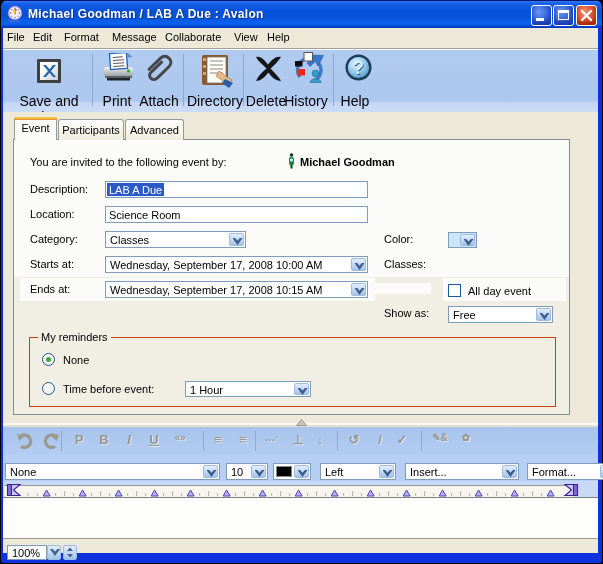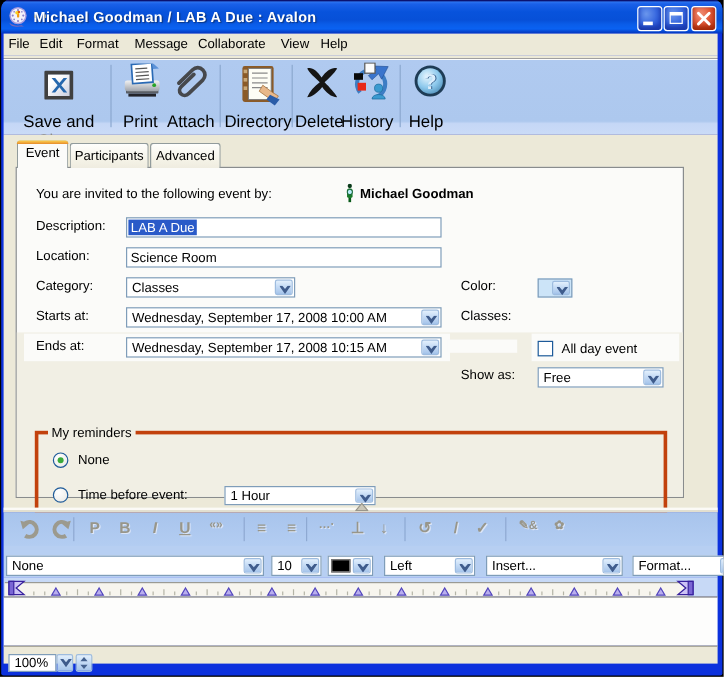--- a/index.html
+++ b/index.html
@@ -32,21 +32,21 @@
 #comborow { position:absolute; left:3px; top:455px; width:595px; height:26px; background:#b7cff2; }
 #rulerrow { position:absolute; left:3px; top:481px; width:595px; height:16px; background:#c7d9f6; }
 #ruler { position:absolute; left:1px; top:4px; width:569px; height:12px; background:#f7f5ee; border-top:1px solid #9a9a94; }
 #textarea { position:absolute; left:3px; top:497px; width:595px; height:41px; background:#fdfdfc; border-top:1px solid #808080; }
 #statusbar { position:absolute; left:3px; top:538px; width:595px; height:15px; background:#ece9d8; border-top:1px solid #9c9a8a; }
 .fmticon { position:absolute; top:5px; color:#98968a; font-weight:bold; font-size:13px; text-shadow:1px 1px 0 #dce6f8; text-align:center; width:20px; }
 .fsep { position:absolute; top:4px; width:1px; height:20px; background:#8ea9d2; }
 .winbtn { position:absolute; top:5px; width:21px; height:21px; border-radius:3px; border:1px solid #fff;
   background:radial-gradient(circle at 35% 30%,#6a96ec 0%,#3a6ae0 45%,#1e46c8 80%,#2858d8 100%); box-shadow:inset 0 -3px 4px #1a38a8; }
 .winbtn.close { background:radial-gradient(circle at 35% 30%,#f09078 0%,#e05838 45%,#c03818 85%,#d04828 100%); box-shadow:inset 0 -3px 4px #a02808; }
-.gbox { position:absolute; border:3px solid #c2410c;margin-top:22px; }
+.gbox { position:absolute; border:1px solid #c2410c; }
 .gbox .glabel { position:absolute; left:8px; top:-7px; background:#f1efe4; padding:0 3px; font-size:11px; }
 .radio { position:absolute; width:13px; height:13px; border-radius:50%; border:1px solid #1d5a99; background:radial-gradient(circle at 35% 30%,#fff,#e8e8e4); }
 .radio.sel::after { content:""; position:absolute; left:3px; top:3px; width:5px; height:5px; border-radius:50%; background:#3aaa3a; }
 .checkbox { position:absolute; width:13px; height:13px; border:1px solid #1d5a99; background:#fff; }
 </style></head>
 <body>
 <div id="blue"></div>
 <div id="titlebar">
   <svg class="abs" style="left:5px;top:5px;" width="18" height="18" viewBox="0 0 18 18">
     <path d="M2 14 C4 16 8 17 12 16 L14 17 L10 17 C5 18 2 16 2 14 Z" fill="#7a68b8"></path>

